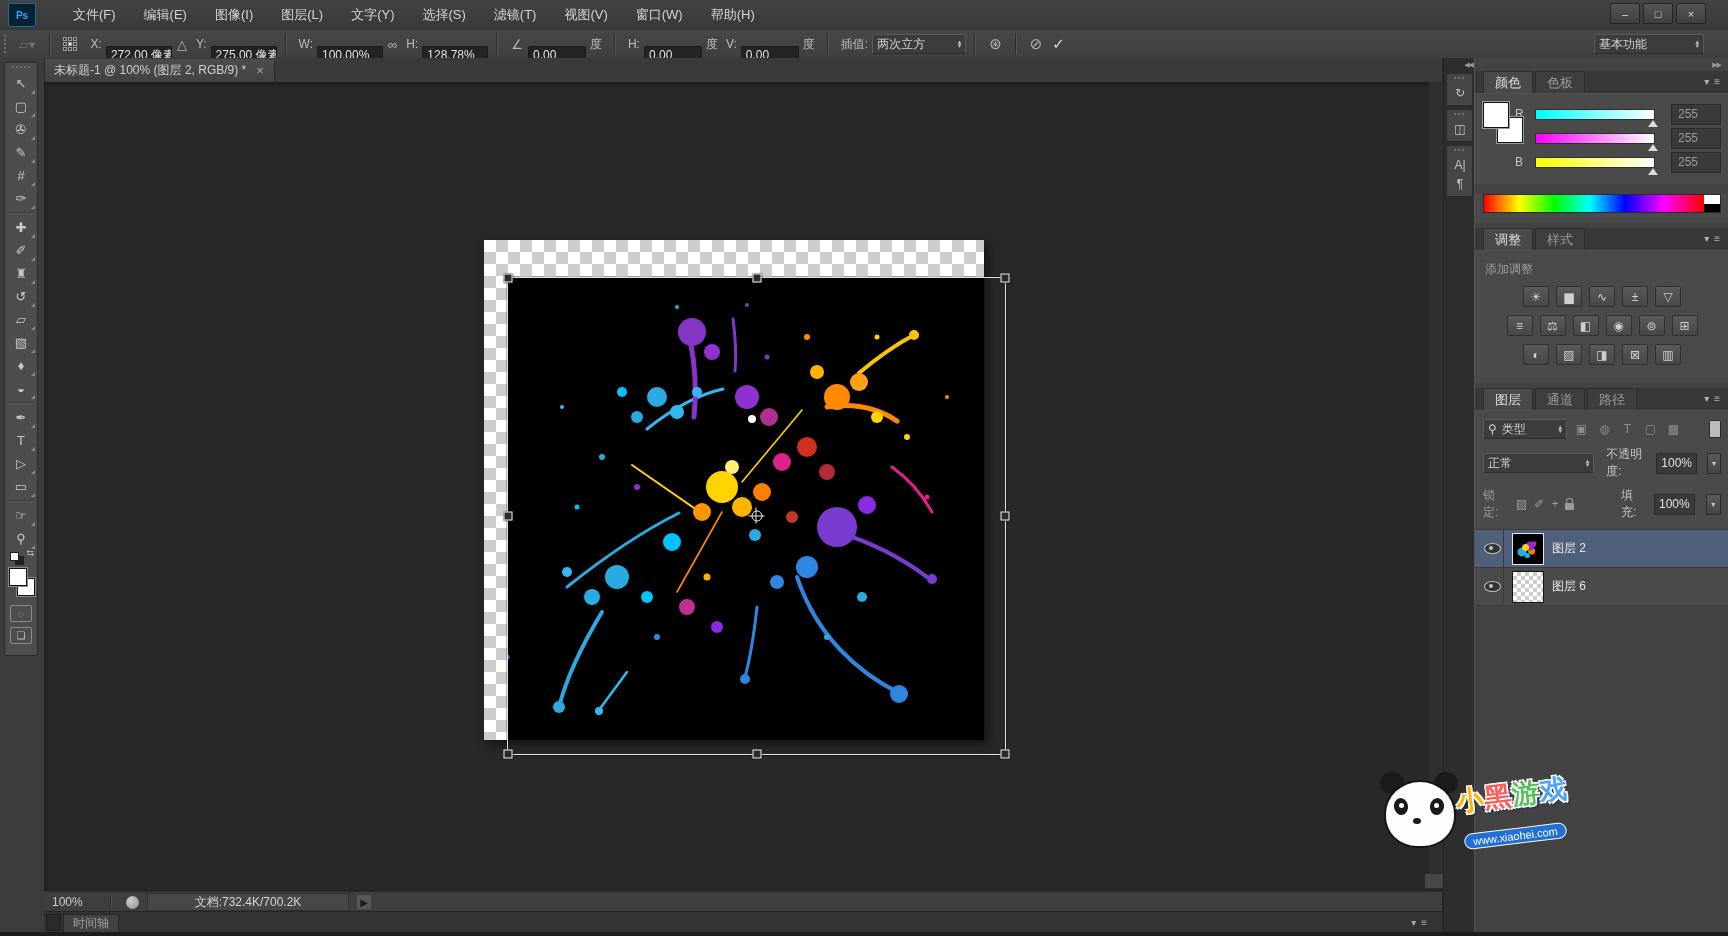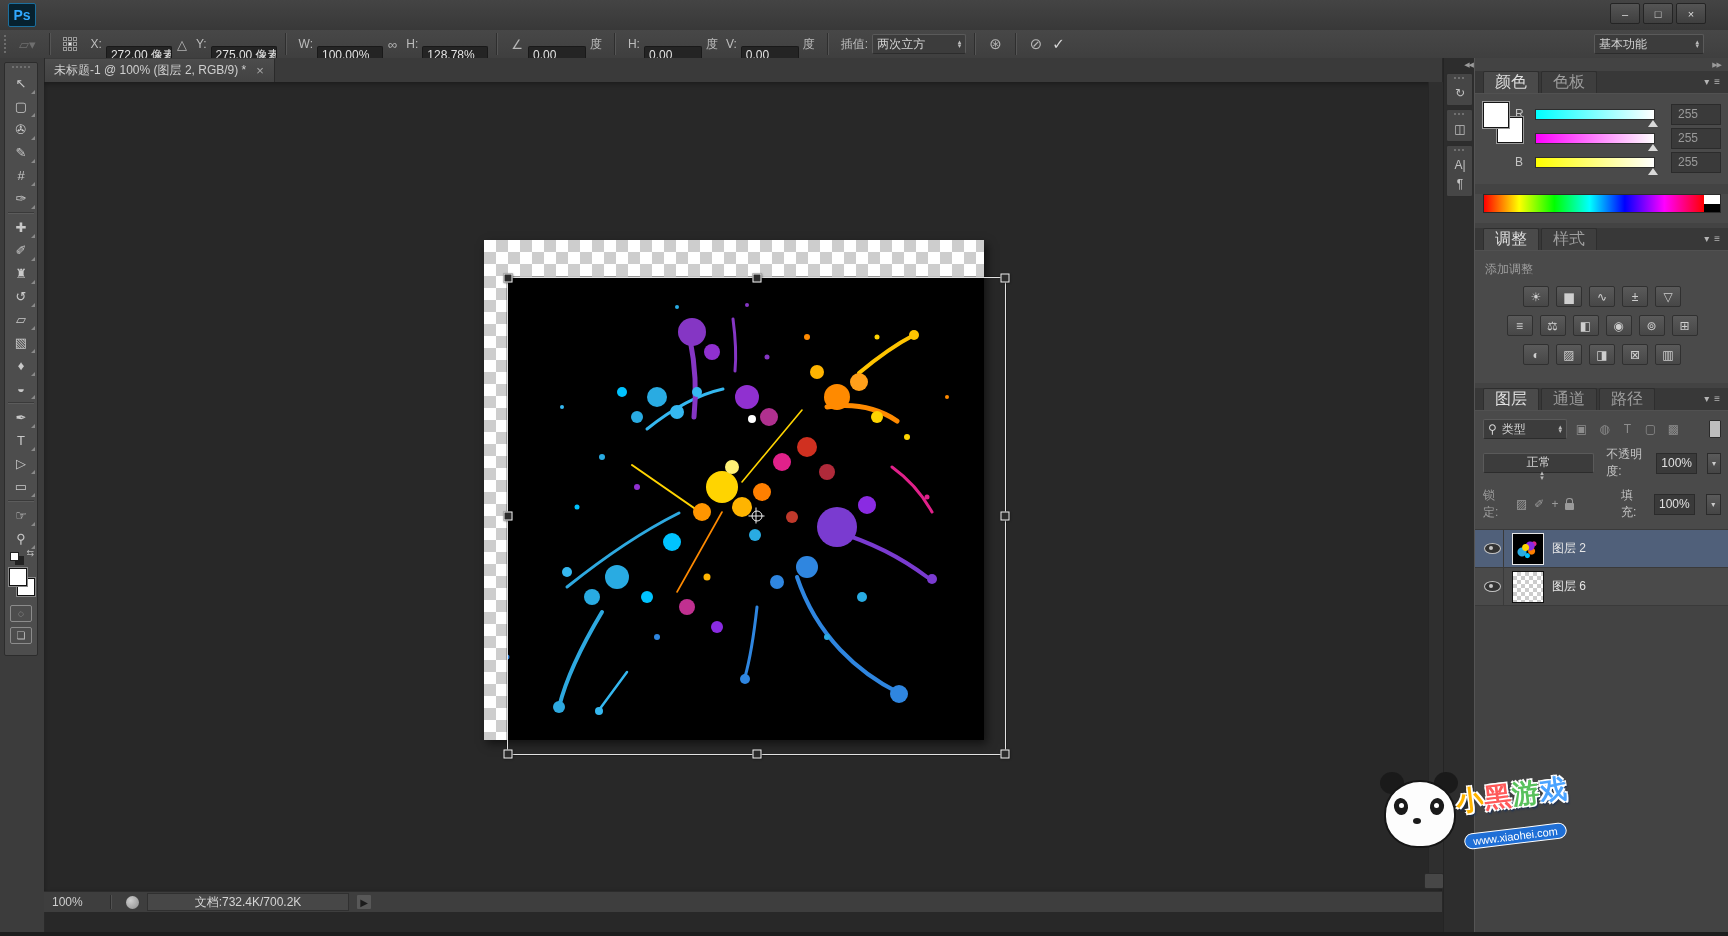--- a/index.html
+++ b/index.html
@@ -4,21 +4,21 @@
 <style>
   html,body{margin:0;padding:0;background:#191919;}
   #app{position:relative;width:1728px;height:936px;overflow:hidden;background:#282828;
        font-family:"Liberation Sans","DejaVu Sans",sans-serif;color:#c8c8c8;font-size:12px;
        -webkit-font-smoothing:antialiased;}
   .abs{position:absolute;}
 
   
   #titlebar{left:0;top:0;width:1728px;height:30px;background:linear-gradient(#444,#383838);border-bottom:1px solid #222;display:flex;align-items:center;}
   #pslogo{width:26px;height:22px;margin:0 28px 0 8px;background:#06212f;border:1px solid #1b6f9e;border-radius:2px;
-          color:#31a8ff;font-weight:bold;font-size:14px;display:flex;align-items:center;justify-content:center;}
+          color:#31a8ff;font-weight:bold;font-size:10px;display:flex;align-items:center;justify-content:center;}
   #menus{display:flex;gap:10px;}
   .menu-item{padding:3px 9px;color:#d4d4d4;font-size:13px;cursor:default;}
   #winbtns{position:absolute;right:22px;top:3px;display:flex;gap:3px;}
   .winbtn{width:28px;height:19px;background:linear-gradient(#555,#3f3f3f);border:1px solid #242424;border-radius:2px;
           color:#ddd;font-size:11px;display:flex;align-items:center;justify-content:center;}
 
   
   #optionsbar{left:0;top:30px;width:1728px;height:28px;background:linear-gradient(#474747,#3f3f3f);border-bottom:1px solid #2a2a2a;display:flex;align-items:center;}
   .grip{width:5px;height:20px;margin:0 6px 0 3px;background-image:radial-gradient(circle,#6d6d6d 1px,transparent 1.2px);background-size:4px 4px;}
   .ob-label{color:#bdbdbd;margin:0 4px;}
@@ -82,21 +82,21 @@
   #dockstrip{left:1443px;top:58px;width:31px;height:874px;background:#2d2d2d;border-left:1px solid #242424;}
   .stripgroup{margin:2px 2px 3px 2px;background:#464646;border:1px solid #2c2c2c;border-radius:2px;padding-bottom:3px;}
   .stripico{width:26px;height:19px;display:flex;align-items:center;justify-content:center;color:#c2c2c2;font-size:12px;}
   #striphead{height:13px;display:flex;align-items:center;justify-content:flex-end;color:#9a9a9a;font-size:7px;padding-right:2px;letter-spacing:-1px;}
 
   
   #dock{left:1474px;top:58px;width:254px;height:874px;background:#434343;border-left:1px solid #545454;}
   #dockhead{height:13px;display:flex;align-items:center;justify-content:flex-end;color:#9a9a9a;font-size:7px;padding-right:8px;letter-spacing:-1px;}
   .panel{margin:0 0 5px 0;}
   .tabrow{height:22px;background:#383838;display:flex;align-items:flex-end;padding-left:8px;position:relative;border-bottom:1px solid #515151;}
-  .ptab{height:21px;padding:0 11px;display:flex;align-items:center;font-size:16px;color:#9d9d9d;background:#3e3e3e;border:1px solid #2e2e2e;border-bottom:none;border-radius:2px 2px 0 0;margin-right:2px;}
+  .ptab{height:21px;padding:0 11px;display:flex;align-items:center;font-size:13px;color:#9d9d9d;background:#3e3e3e;border:1px solid #2e2e2e;border-bottom:none;border-radius:2px 2px 0 0;margin-right:2px;}
   .ptab.active{background:#4a4a4a;color:#dedede;}
   .pmenu{position:absolute;right:8px;top:5px;color:#b5b5b5;font-size:9px;}
   .pmenu::before{content:"▾ ≡";letter-spacing:1px;font-size:10px;}
   .pbody{background:#4a4a4a;padding:8px 8px 10px 8px;}
 
   
   #cswatches{position:relative;width:42px;height:46px;}
   .csw{position:absolute;width:24px;height:24px;background:#fff;border:1px solid #151515;box-shadow:0 0 0 1px #9a9a9a;}
   .csw.fg{left:0;top:0;z-index:2;} .csw.bg{left:14px;top:15px;}
   .chrow{display:flex;align-items:center;height:24px;gap:8px;}
@@ -113,21 +113,21 @@
   #adjheader{color:#9e9e9e;margin:2px 0 8px 2px;}
   .adjrow{display:flex;justify-content:center;gap:7px;margin-bottom:8px;}
   .adjico{width:24px;height:19px;background:linear-gradient(#5a5a5a,#474747);border:1px solid #303030;border-radius:2px;
           display:flex;align-items:center;justify-content:center;color:#cfcfcf;font-size:12px;}
 
   
   .lrow{display:flex;align-items:center;gap:6px;margin-bottom:7px;}
   #filterbox{width:74px;}
   .filtico{color:#8e8e8e;font-size:12px;width:17px;text-align:center;}
   #filttoggle{margin-left:auto;width:10px;height:16px;background:#bdbdbd;border:1px solid #2a2a2a;border-radius:1px;}
-  #blendsel{width:118px;flex-direction:column;}
+  #blendsel{width:118px;}
   .flabel{color:#c3c3c3;}
   .valbox{display:flex;align-items:center;background:#3a3a3a;border:1px solid #2b2b2b;height:19px;padding:0 4px;color:#e0e0e0;}
   .valbtn{width:14px;height:19px;margin-left:4px;background:linear-gradient(#5a5a5a,#454545);border:1px solid #2b2b2b;color:#ccc;font-size:8px;
           display:flex;align-items:center;justify-content:center;}
   .lockico-row{display:flex;align-items:center;gap:7px;color:#9b9b9b;font-size:12px;}
   .lockpad{position:relative;width:9px;height:7px;background:#9a9a9a;border-radius:1px;margin-top:5px;}
   .lockpad::before{content:"";position:absolute;left:1px;top:-5px;width:5px;height:5px;border:1.5px solid #9a9a9a;border-bottom:none;border-radius:3px 3px 0 0;}
   #layerlist{margin:8px -8px 0 -8px;border-top:1px solid #3a3a3a;}
   .layer{display:flex;align-items:center;height:37px;border-bottom:1px solid #3a3a3a;padding:0 6px;gap:8px;}
   .layer.selected{background:#50607a;}
@@ -178,20 +178,32 @@
   #wmtitle span:nth-child(3){color:#58c15c;} #wmtitle span:nth-child(4){color:#4aa3ff;}
   #wmurl{position:absolute;left:92px;top:66px;background:#1f6fd6;border:1px solid #fff;color:#fff;font-size:11px;padding:1px 8px;border-radius:8px;transform:rotate(-7deg);}
 </style>
 </head>
 <body>
 
 <div id="app">
 
   <div id="titlebar" class="abs">
     <div id="pslogo">Ps</div>
+    <div id="menus">
+      <span class="menu-item">文件(F)</span>
+      <span class="menu-item">编辑(E)</span>
+      <span class="menu-item">图像(I)</span>
+      <span class="menu-item">图层(L)</span>
+      <span class="menu-item">文字(Y)</span>
+      <span class="menu-item">选择(S)</span>
+      <span class="menu-item">滤镜(T)</span>
+      <span class="menu-item">视图(V)</span>
+      <span class="menu-item">窗口(W)</span>
+      <span class="menu-item">帮助(H)</span>
+    </div>
     <div id="winbtns">
       <span class="winbtn">–</span>
       <span class="winbtn">□</span>
       <span class="winbtn">×</span>
     </div>
   </div>
 
   <div id="optionsbar" class="abs">
     <span class="grip"></span>
     <span class="ob-ico dim">▱▾</span>
@@ -619,20 +631,25 @@
   </div>
 
   <div id="statusbar" class="abs">
     <span id="zoomfield">100%</span>
     <span class="vsep"></span>
     <span id="statico"></span>
     <span id="docinfo">文档:732.4K/700.2K</span>
     <span id="statarrow">▶</span>
   </div>
 
+  <div id="timeline" class="abs">
+    <span id="tl-square"></span>
+    <span id="tl-tab">时间轴</span>
+    <span id="tl-menu"></span>
+  </div>
   <div id="bottomedge" class="abs"></div>
 
   <div id="watermark" class="abs">
     <div id="panda">
       <span class="ear l"></span>
         <span class="ear r"></span>
       <span class="face"></span>
       <span class="patch l"></span>
         <span class="patch r"></span>
       <span class="pe l"></span>

